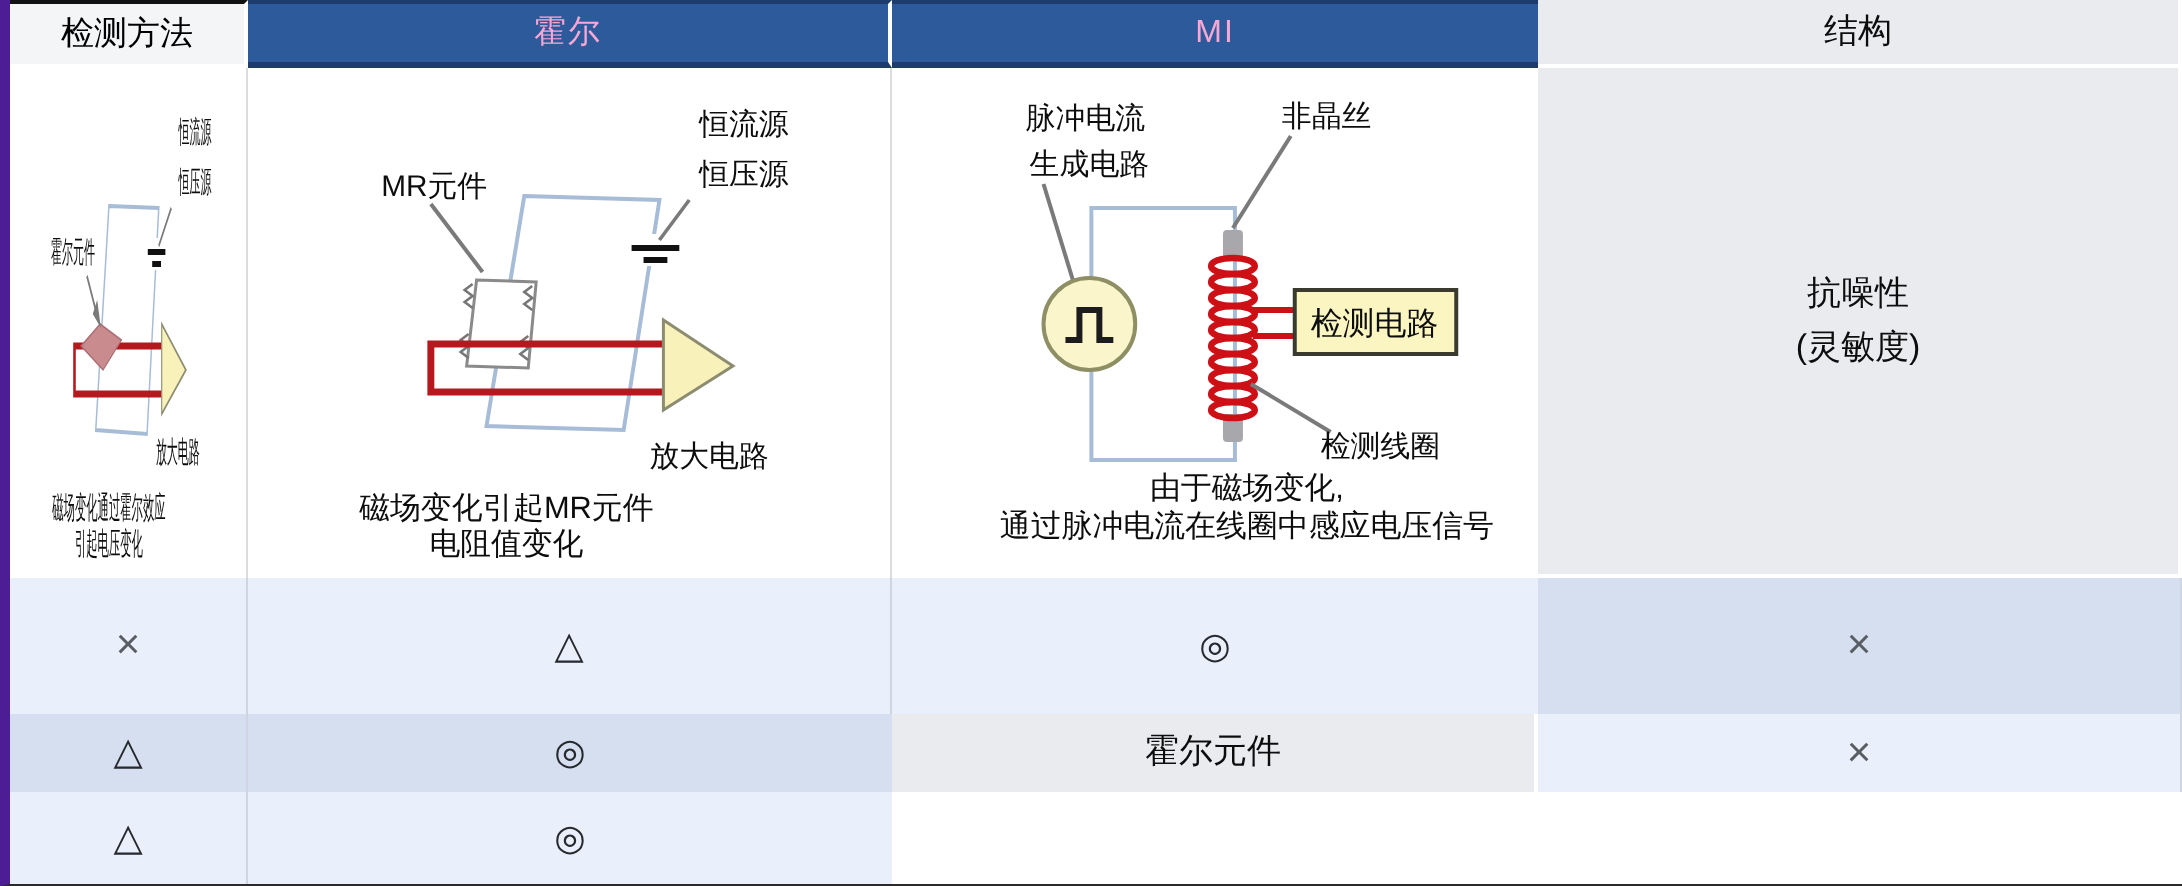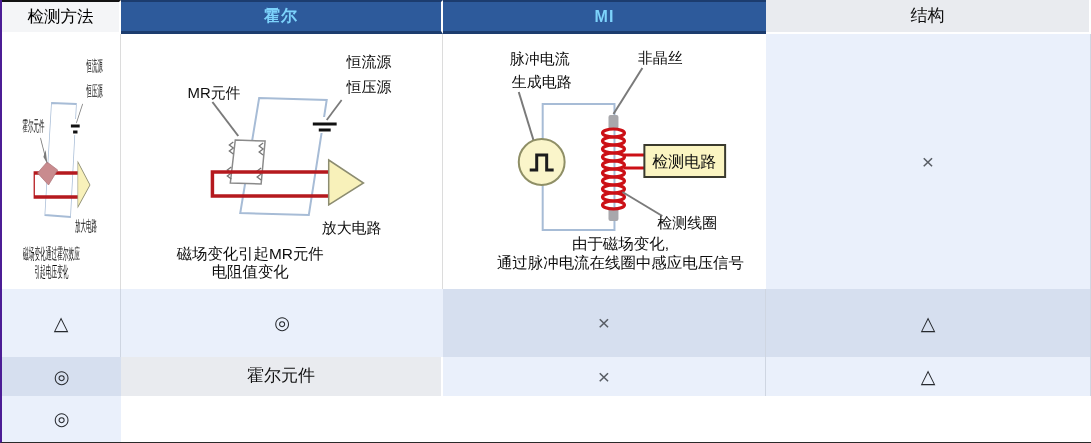--- a/index.html
+++ b/index.html
@@ -3,31 +3,31 @@
 <meta charset="utf-8">
 <style>
   html,body { margin:0; padding:0; background:#ffffff; }
   body { font-family: "Liberation Sans", "DejaVu Sans", sans-serif; color:#0d0d0d; }
   .table {
     width:1091px; height:443px; box-sizing:border-box;
     display:grid;
     grid-template-columns:119px 322px 323px 1fr;
     grid-template-rows:34px 255px 68px 39px 1fr;
     background:#ffffff;
-    border-left:2px solid #4c1d95;
+    border-left:5px solid #4c1d95;
     border-bottom:1px solid #2a2a2a;
   }
   .cell { box-sizing:border-box; display:flex; align-items:center; justify-content:center; overflow:hidden; }
   
   .h-label {
     background:#f4f5f7; font-size:16.5px; color:#000;
     border-top:2px solid #121212; border-right:2px solid #ffffff; border-bottom:2px solid #ffffff;
   }
   .h-col {
-    background:#2d5a9b; color:#7dd3fc; font-size:16px; font-weight:700; letter-spacing:1px;
+    background:#2d5a9b; color:#f9a8d4; font-size:16px; font-weight:400; letter-spacing:1px;
     border-top:2px solid #1c3c6e; border-bottom:3px solid #1c3c6e; border-right:2px solid #ffffff;
   }
   .h-col.last { border-right:none; }
   
   .r-label {
     background:#e9ebef; font-size:17px; text-align:center; line-height:1.55;
     border-right:2px solid #ffffff; border-bottom:2px solid #ffffff;
     flex-direction:column;
     justify-content:center;
   }
@@ -132,20 +132,24 @@
       <text x="242" y="133" font-size="16" text-anchor="middle">检测电路</text>
       <text x="97" y="30" font-size="15" text-anchor="middle">脉冲电流</text>
       <text x="99" y="53" font-size="15" text-anchor="middle">生成电路</text>
       <text x="218" y="29" font-size="15" text-anchor="middle">非晶丝</text>
       <text x="245" y="194" font-size="15" text-anchor="middle">检测线圈</text>
       <text x="178" y="215" font-size="15.5" text-anchor="middle">由于磁场变化,</text>
       <text x="178" y="234" font-size="15.5" text-anchor="middle">通过脉冲电流在线圈中感应电压信号</text>
     </svg>
   </div>
 
+  <div class="cell r-label">
+    <span>抗噪性</span>
+    <span>(灵敏度)</span>
+  </div>
   <div class="cell val row-light sym-x">×</div>
   <div class="cell val row-light sym-tri">△</div>
   <div class="cell val row-light sym-dbl last">◎</div>
 
   <div class="cell val row-dark sym-x">×</div>
   <div class="cell val row-dark sym-tri">△</div>
   <div class="cell val row-dark sym-dbl last">◎</div>
 
   <div class="cell r-label lastrow">
     <span>霍尔元件</span>

